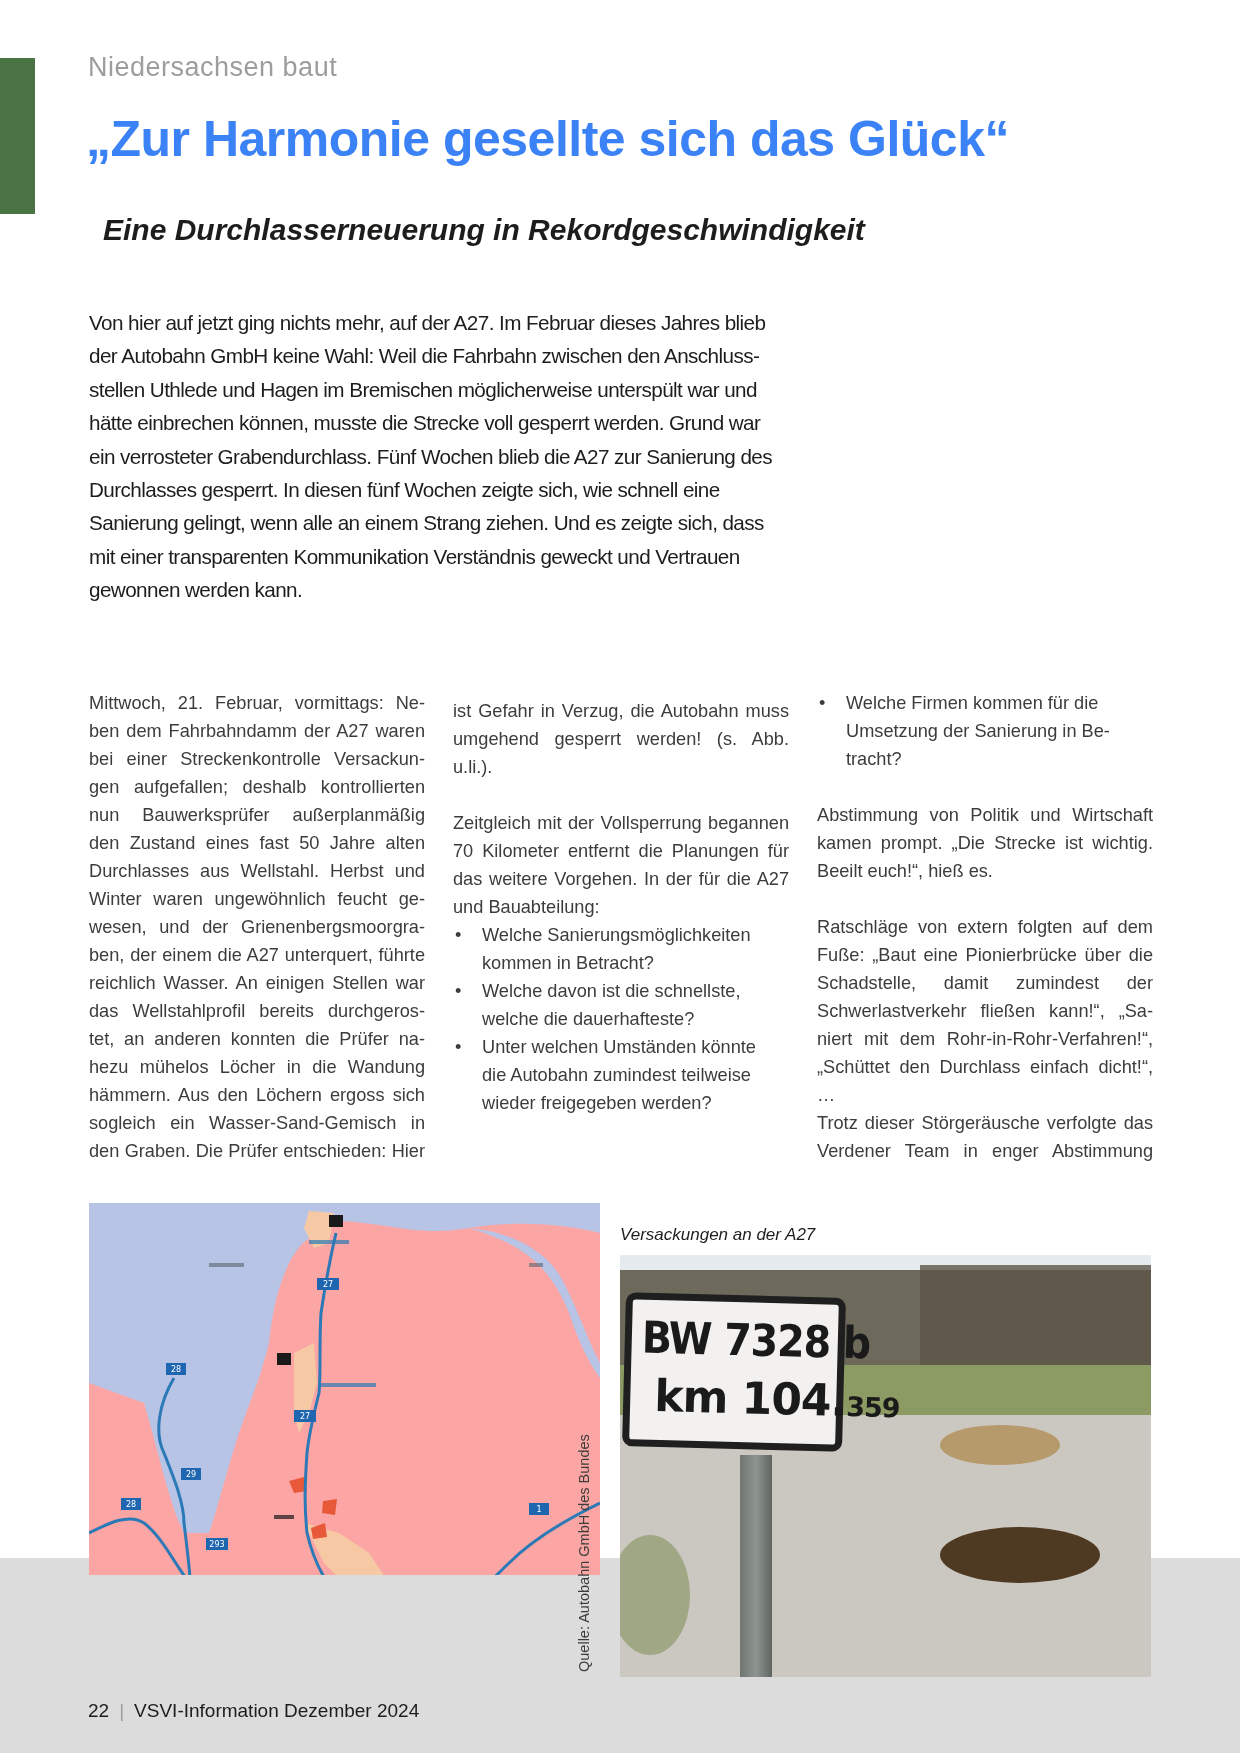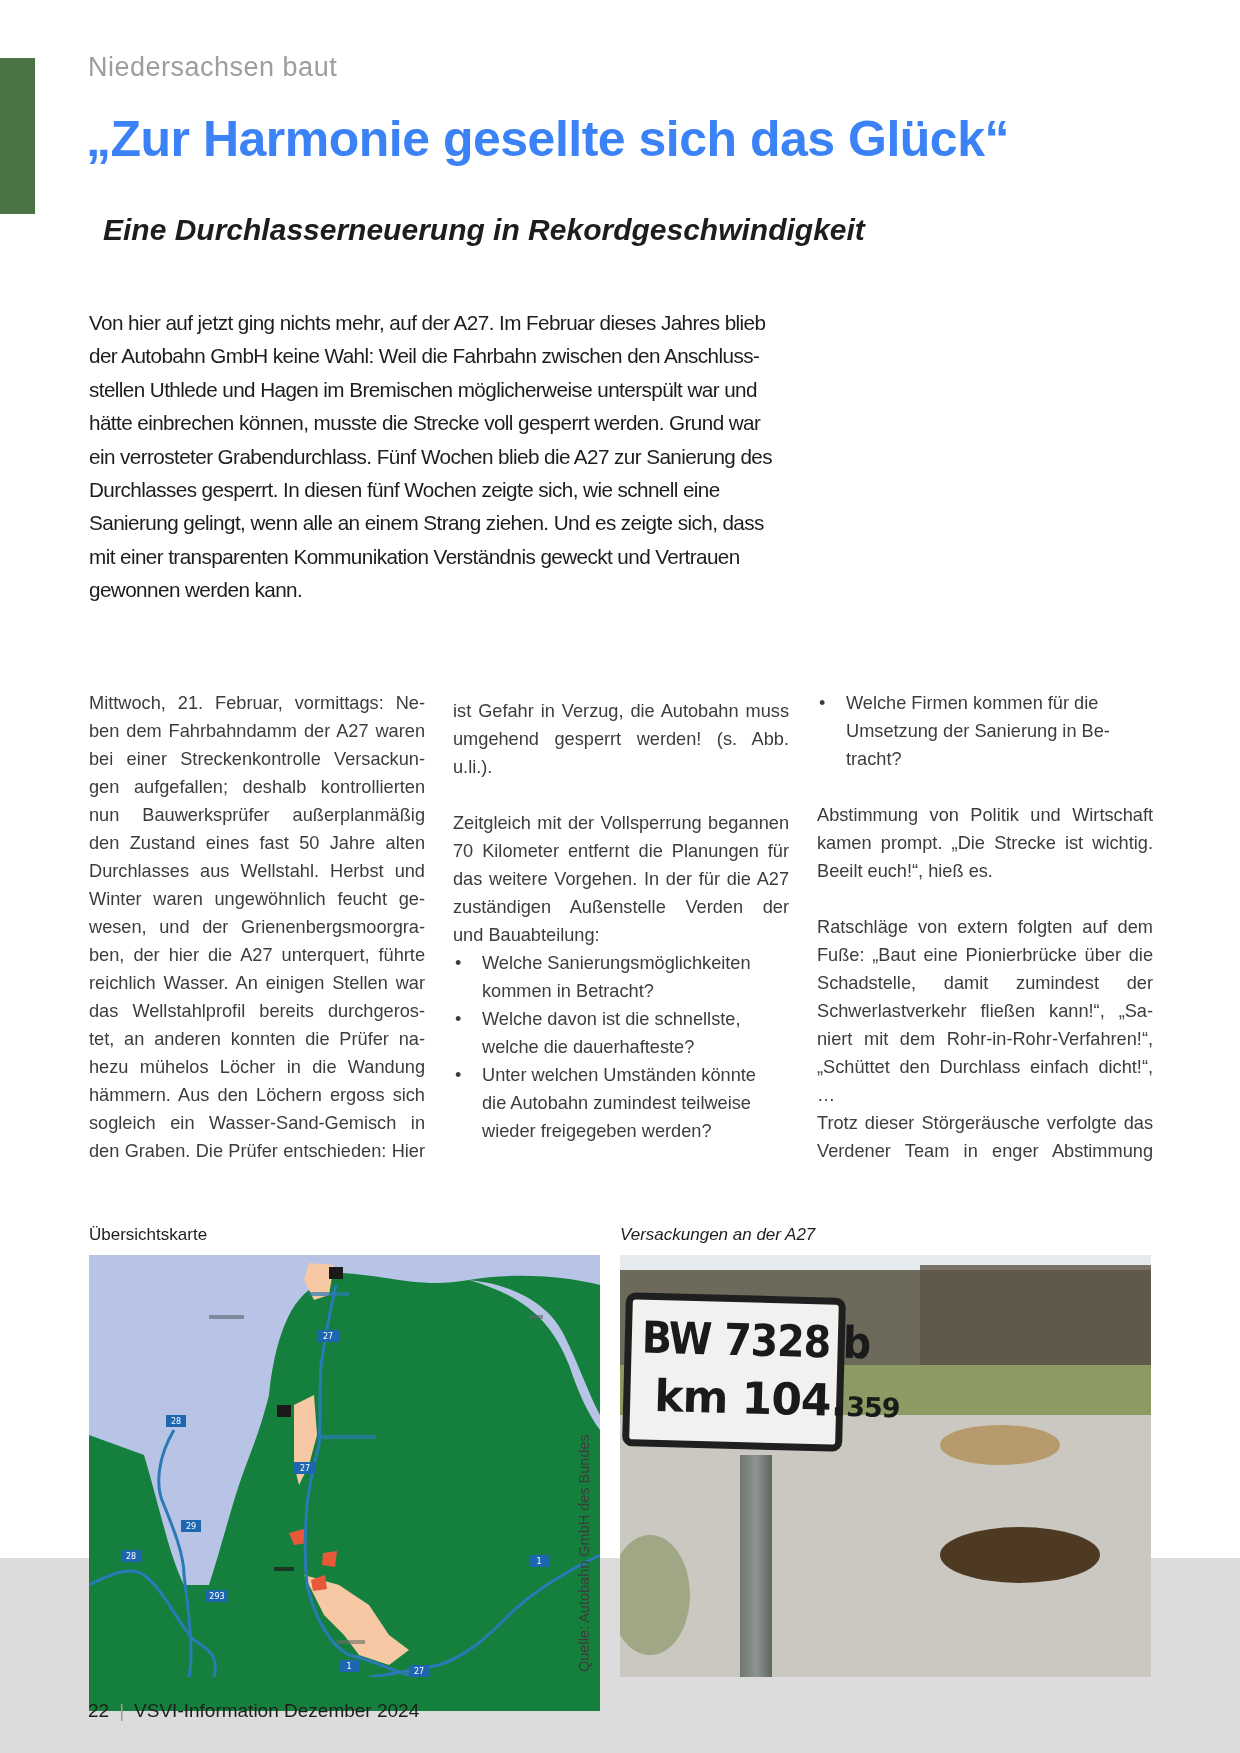--- a/index.html
+++ b/index.html
@@ -48,22 +48,22 @@
   .col .ln { display: block; white-space: nowrap; height: 28px; text-align: justify; text-align-last: justify; }
   .col .ln.last { text-align-last: left; }
   .col .gap { display: block; height: 28px; }
   .col .bullet-ln { display: block; height: 28px; white-space: nowrap; position: relative; padding-left: 29px; }
   .col .bullet-ln .dot { position: absolute; left: 2px; top: 0; }
 
   .fig-caption {
     position: absolute; top: 1225px; font-size: 17px; color: #1d1d1b; white-space: nowrap;
   }
   .map {
-    position: absolute; left: 89px; top: 1255px; width: 511px; height: 456px;
-    background: #15803d; overflow: hidden;
+    position: absolute; left: 89px; top: 1203px; width: 511px; height: 372px;
+    background: #fca5a5; overflow: hidden;
   }
   .map svg { display: block; }
   .source-credit {
     position: absolute; left: 576px; top: 1672px;
     transform: rotate(-90deg); transform-origin: left top;
     font-size: 14.5px; color: #3c3c3b; white-space: nowrap;
   }
   .photo {
     position: absolute; left: 620px; top: 1255px; width: 531px; height: 422px;
     overflow: hidden; background: #c9c7c4;
@@ -117,39 +117,38 @@
 <div class="col c1">
   <span class="ln">Mittwoch, 21. Februar, vormittags: Ne-</span>
   <span class="ln">ben dem Fahrbahndamm der A27 waren</span>
   <span class="ln">bei einer Streckenkontrolle Versackun-</span>
   <span class="ln">gen aufgefallen; deshalb kontrollierten</span>
   <span class="ln">nun Bauwerksprüfer außerplanmäßig</span>
   <span class="ln">den Zustand eines fast 50 Jahre alten</span>
   <span class="ln">Durchlasses aus Wellstahl. Herbst und</span>
   <span class="ln">Winter waren ungewöhnlich feucht ge-</span>
   <span class="ln">wesen, und der Grienenbergsmoorgra-</span>
-  <span class="ln">ben, der hier die A27 unterquert, führte</span>
+  <span class="ln">ben, der einem die A27 unterquert, führte</span>
   <span class="ln">reichlich Wasser. An einigen Stellen war</span>
   <span class="ln">das Wellstahlprofil bereits durchgeros-</span>
   <span class="ln">tet, an anderen konnten die Prüfer na-</span>
   <span class="ln">hezu mühelos Löcher in die Wandung</span>
   <span class="ln">hämmern. Aus den Löchern ergoss sich</span>
   <span class="ln">sogleich ein Wasser-Sand-Gemisch in</span>
   <span class="ln">den Graben. Die Prüfer entschieden: Hier</span>
 </div>
 
 <div class="col c2">
   <span class="ln">ist Gefahr in Verzug, die Autobahn muss</span>
   <span class="ln">umgehend gesperrt werden! (s. Abb.</span>
   <span class="ln last">u.li.).</span>
   <span class="gap"></span>
   <span class="ln">Zeitgleich mit der Vollsperrung begannen</span>
   <span class="ln">70 Kilometer entfernt die Planungen für</span>
   <span class="ln">das weitere Vorgehen. In der für die A27</span>
-  <span class="ln">zuständigen Außenstelle Verden der</span>
   <span class="ln last">und Bauabteilung:</span>
   <div>
     <span class="bullet-ln"><span class="dot">•</span><span>Welche Sanierungsmöglichkeiten</span></span>
     <span class="bullet-ln"><span>kommen in Betracht?</span></span>
     <span class="bullet-ln"><span class="dot">•</span><span>Welche davon ist die schnellste,</span></span>
     <span class="bullet-ln"><span>welche die dauerhafteste?</span></span>
     <span class="bullet-ln"><span class="dot">•</span><span>Unter welchen Umständen könnte</span></span>
     <span class="bullet-ln"><span>die Autobahn zumindest teilweise</span></span>
     <span class="bullet-ln"><span>wieder freigegeben werden?</span></span>
   </div>

